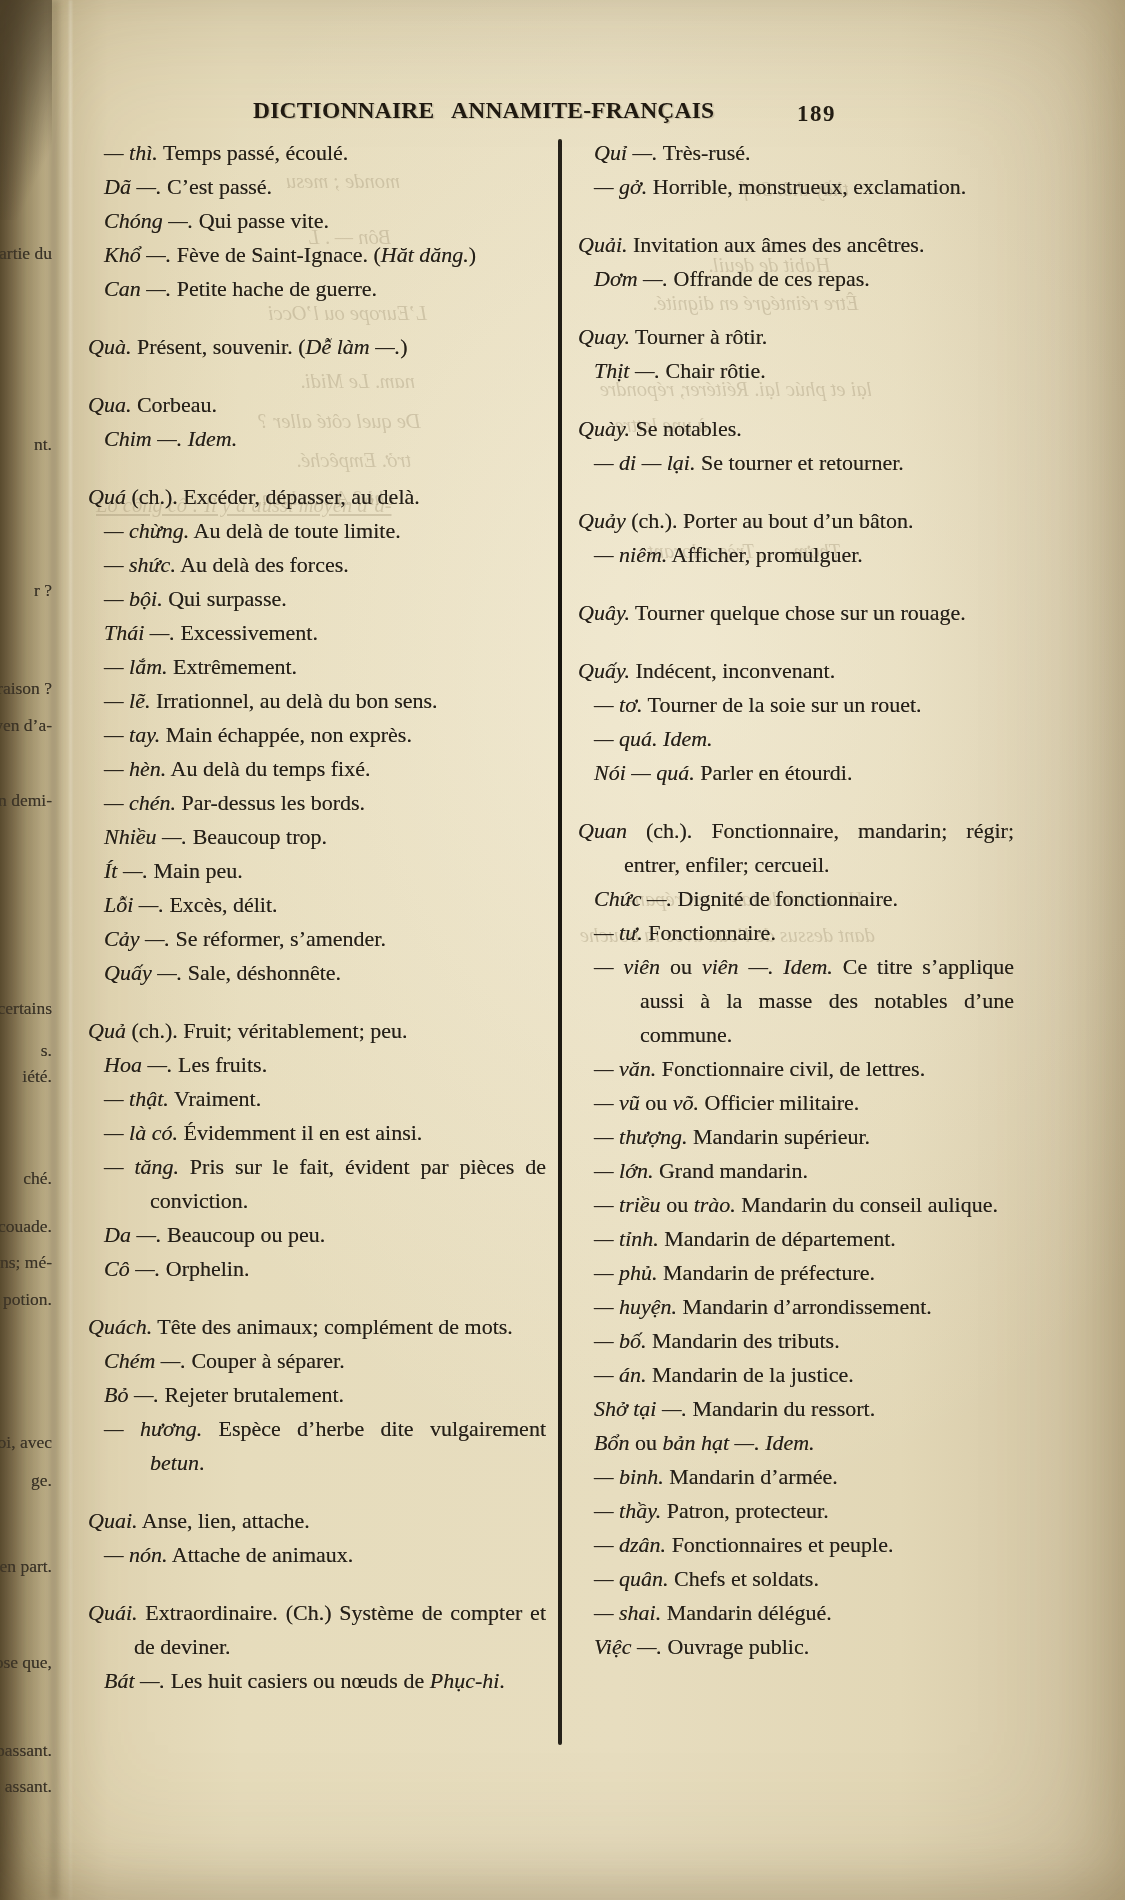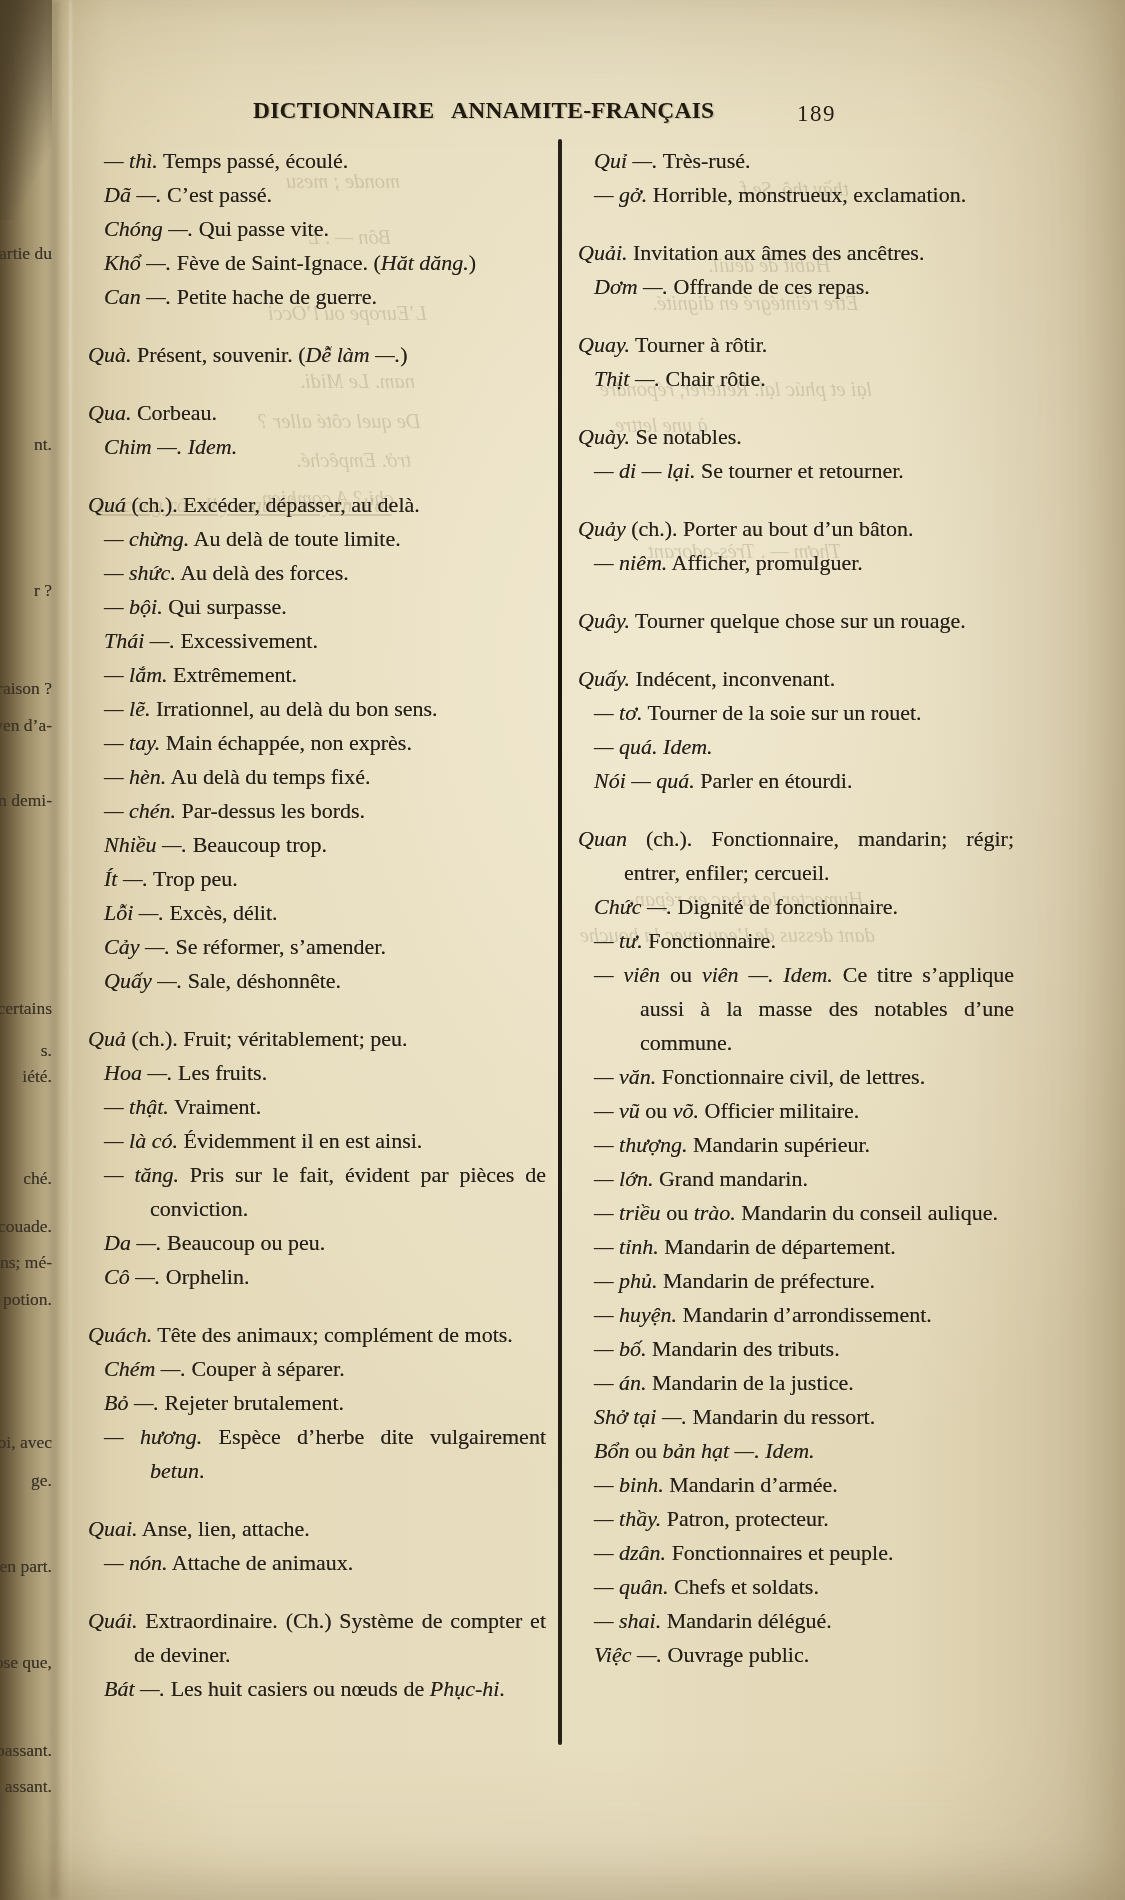--- a/index.html
+++ b/index.html
@@ -31,30 +31,30 @@
     filter:blur(1px);
   }
   .page-title{
     position:absolute;left:253px;top:97px;
     font-weight:700;font-size:23.5px;letter-spacing:.2px;word-spacing:12px;
     color:#201a12;white-space:nowrap;
     text-shadow:1.5px .5px 0 rgba(80,65,40,.18);
   }
   .page-number{
     position:absolute;left:797px;top:101px;
-    font-weight:400;font-size:23px;letter-spacing:1.5px;color:#231d14;
+    font-weight:700;font-size:23px;letter-spacing:1.5px;color:#231d14;
   }
   .divider{
     position:absolute;left:558px;top:139px;width:4px;height:1606px;
     background:linear-gradient(180deg,#26221a,#17140e 30%,#201c14 70%,#26221a);
     border-radius:2px;
   }
   .col{
     position:absolute;top:136px;
-    font-size:22px;line-height:34px;color:#241f18;margin-top:8px;
+    font-size:22px;line-height:34px;color:#241f18;
   }
   .col-left{left:88px;width:458px;}
   .col-right{left:578px;width:436px;}
   .entry{
     padding-left:46px;text-indent:-46px;text-align:justify;
     text-shadow:0 0 .4px rgba(35,28,18,.55);
   }
   .entry.sub{margin-left:16px;}
   .entry.gap{margin-top:24px;}
   .hw{font-style:italic;}
@@ -136,21 +136,21 @@
     <div class="entry sub"><span class="hw">— chừng.</span><span class="df"> Au delà de toute limite.</span></div>
     <div class="entry sub"><span class="hw">— shức.</span><span class="df"> Au delà des forces.</span></div>
     <div class="entry sub"><span class="hw">— bội.</span><span class="df"> Qui surpasse.</span></div>
     <div class="entry sub"><span class="hw">Thái —.</span><span class="df"> Excessivement.</span></div>
     <div class="entry sub"><span class="hw">— lắm.</span><span class="df"> Extrêmement.</span></div>
     <div class="entry sub"><span class="hw">— lẽ.</span><span class="df"> Irrationnel, au delà du bon sens.</span></div>
     <div class="entry sub"><span class="hw">— tay.</span><span class="df"> Main échappée, non exprès.</span></div>
     <div class="entry sub"><span class="hw">— hèn.</span><span class="df"> Au delà du temps fixé.</span></div>
     <div class="entry sub"><span class="hw">— chén.</span><span class="df"> Par-dessus les bords.</span></div>
     <div class="entry sub"><span class="hw">Nhiều —.</span><span class="df"> Beaucoup trop.</span></div>
-    <div class="entry sub"><span class="hw">Ít —.</span><span class="df"> Trop peu.</span></div>
+    <div class="entry sub"><span class="hw">Ít —.</span><span class="df"> Main peu.</span></div>
     <div class="entry sub"><span class="hw">Lỗi —.</span><span class="df"> Excès, délit.</span></div>
     <div class="entry sub"><span class="hw">Cảy —.</span><span class="df"> Se réformer, s’amender.</span></div>
     <div class="entry sub"><span class="hw">Quấy —.</span><span class="df"> Sale, déshonnête.</span></div>
     <div class="entry gap"><span class="hw">Quả</span><span class="df"> (ch.). Fruit; véritablement; peu.</span></div>
     <div class="entry sub"><span class="hw">Hoa —.</span><span class="df"> Les fruits.</span></div>
     <div class="entry sub"><span class="hw">— thật.</span><span class="df"> Vraiment.</span></div>
     <div class="entry sub"><span class="hw">— là có.</span><span class="df"> Évidemment il en est ainsi.</span></div>
     <div class="entry sub"><span class="hw">— tăng.</span><span class="df"> Pris sur le fait, évident par pièces de conviction.</span></div>
     <div class="entry sub"><span class="hw">Da —.</span><span class="df"> Beaucoup ou peu.</span></div>
     <div class="entry sub"><span class="hw">Cô —.</span><span class="df"> Orphelin.</span></div>

